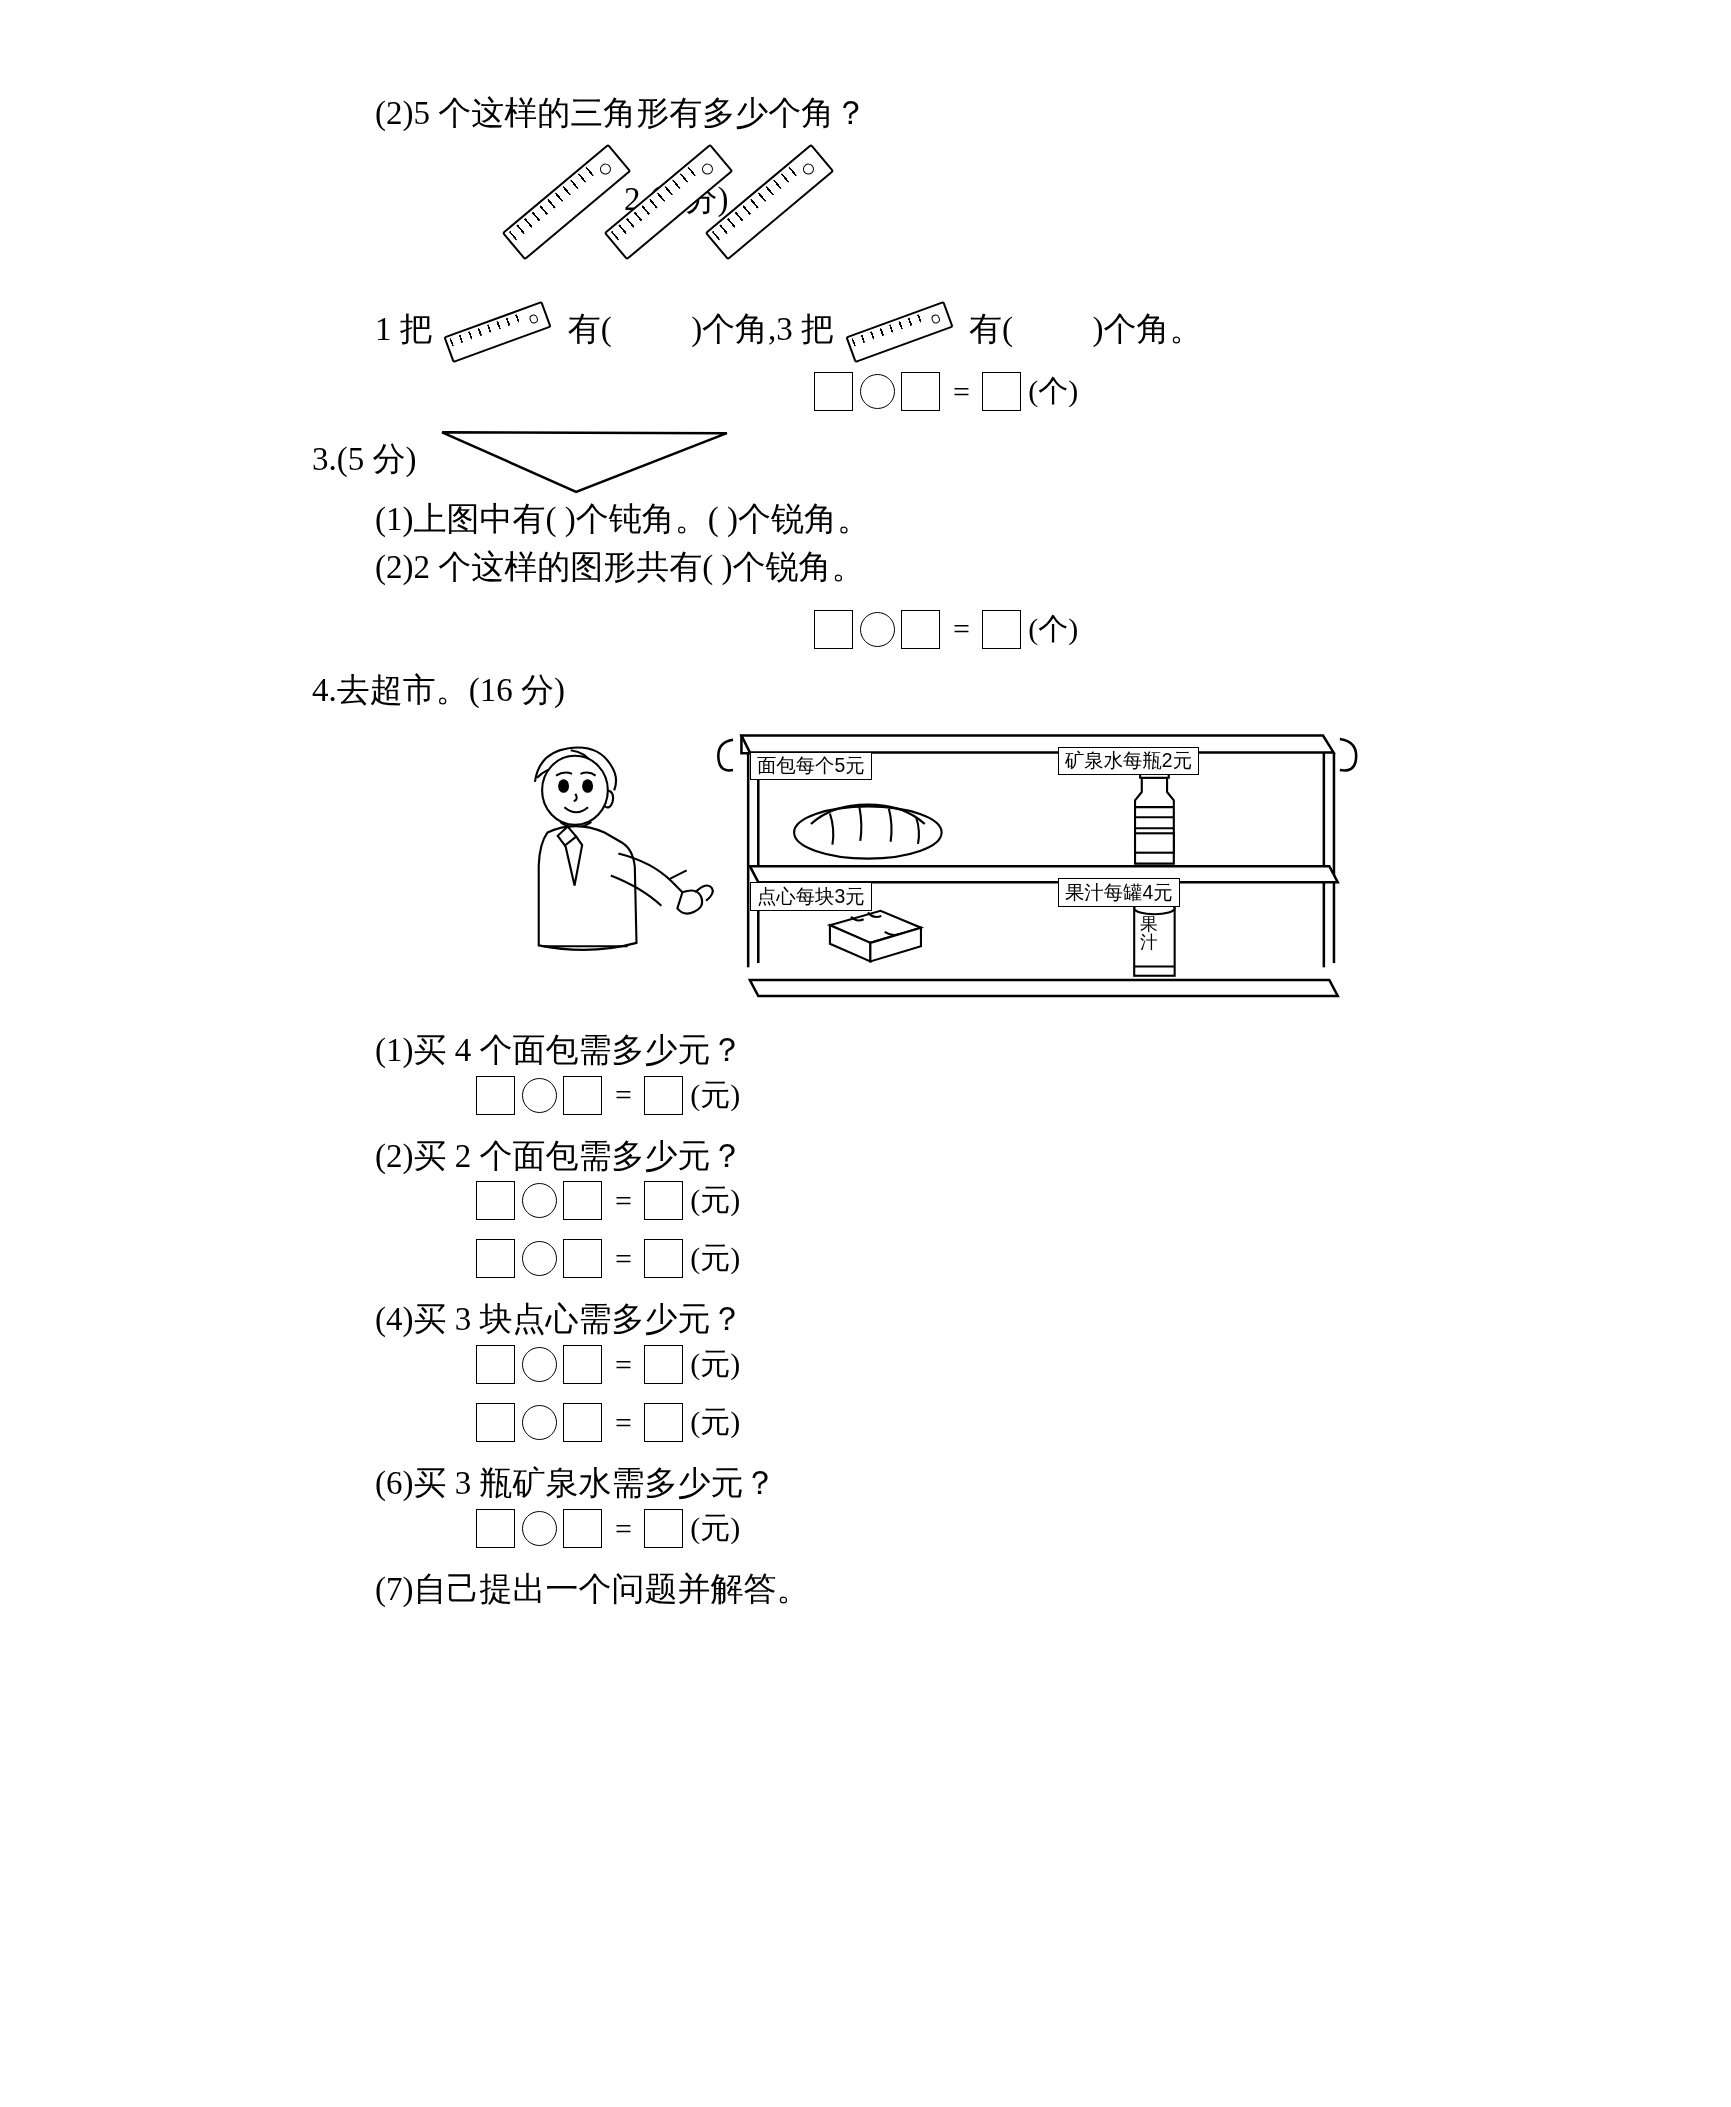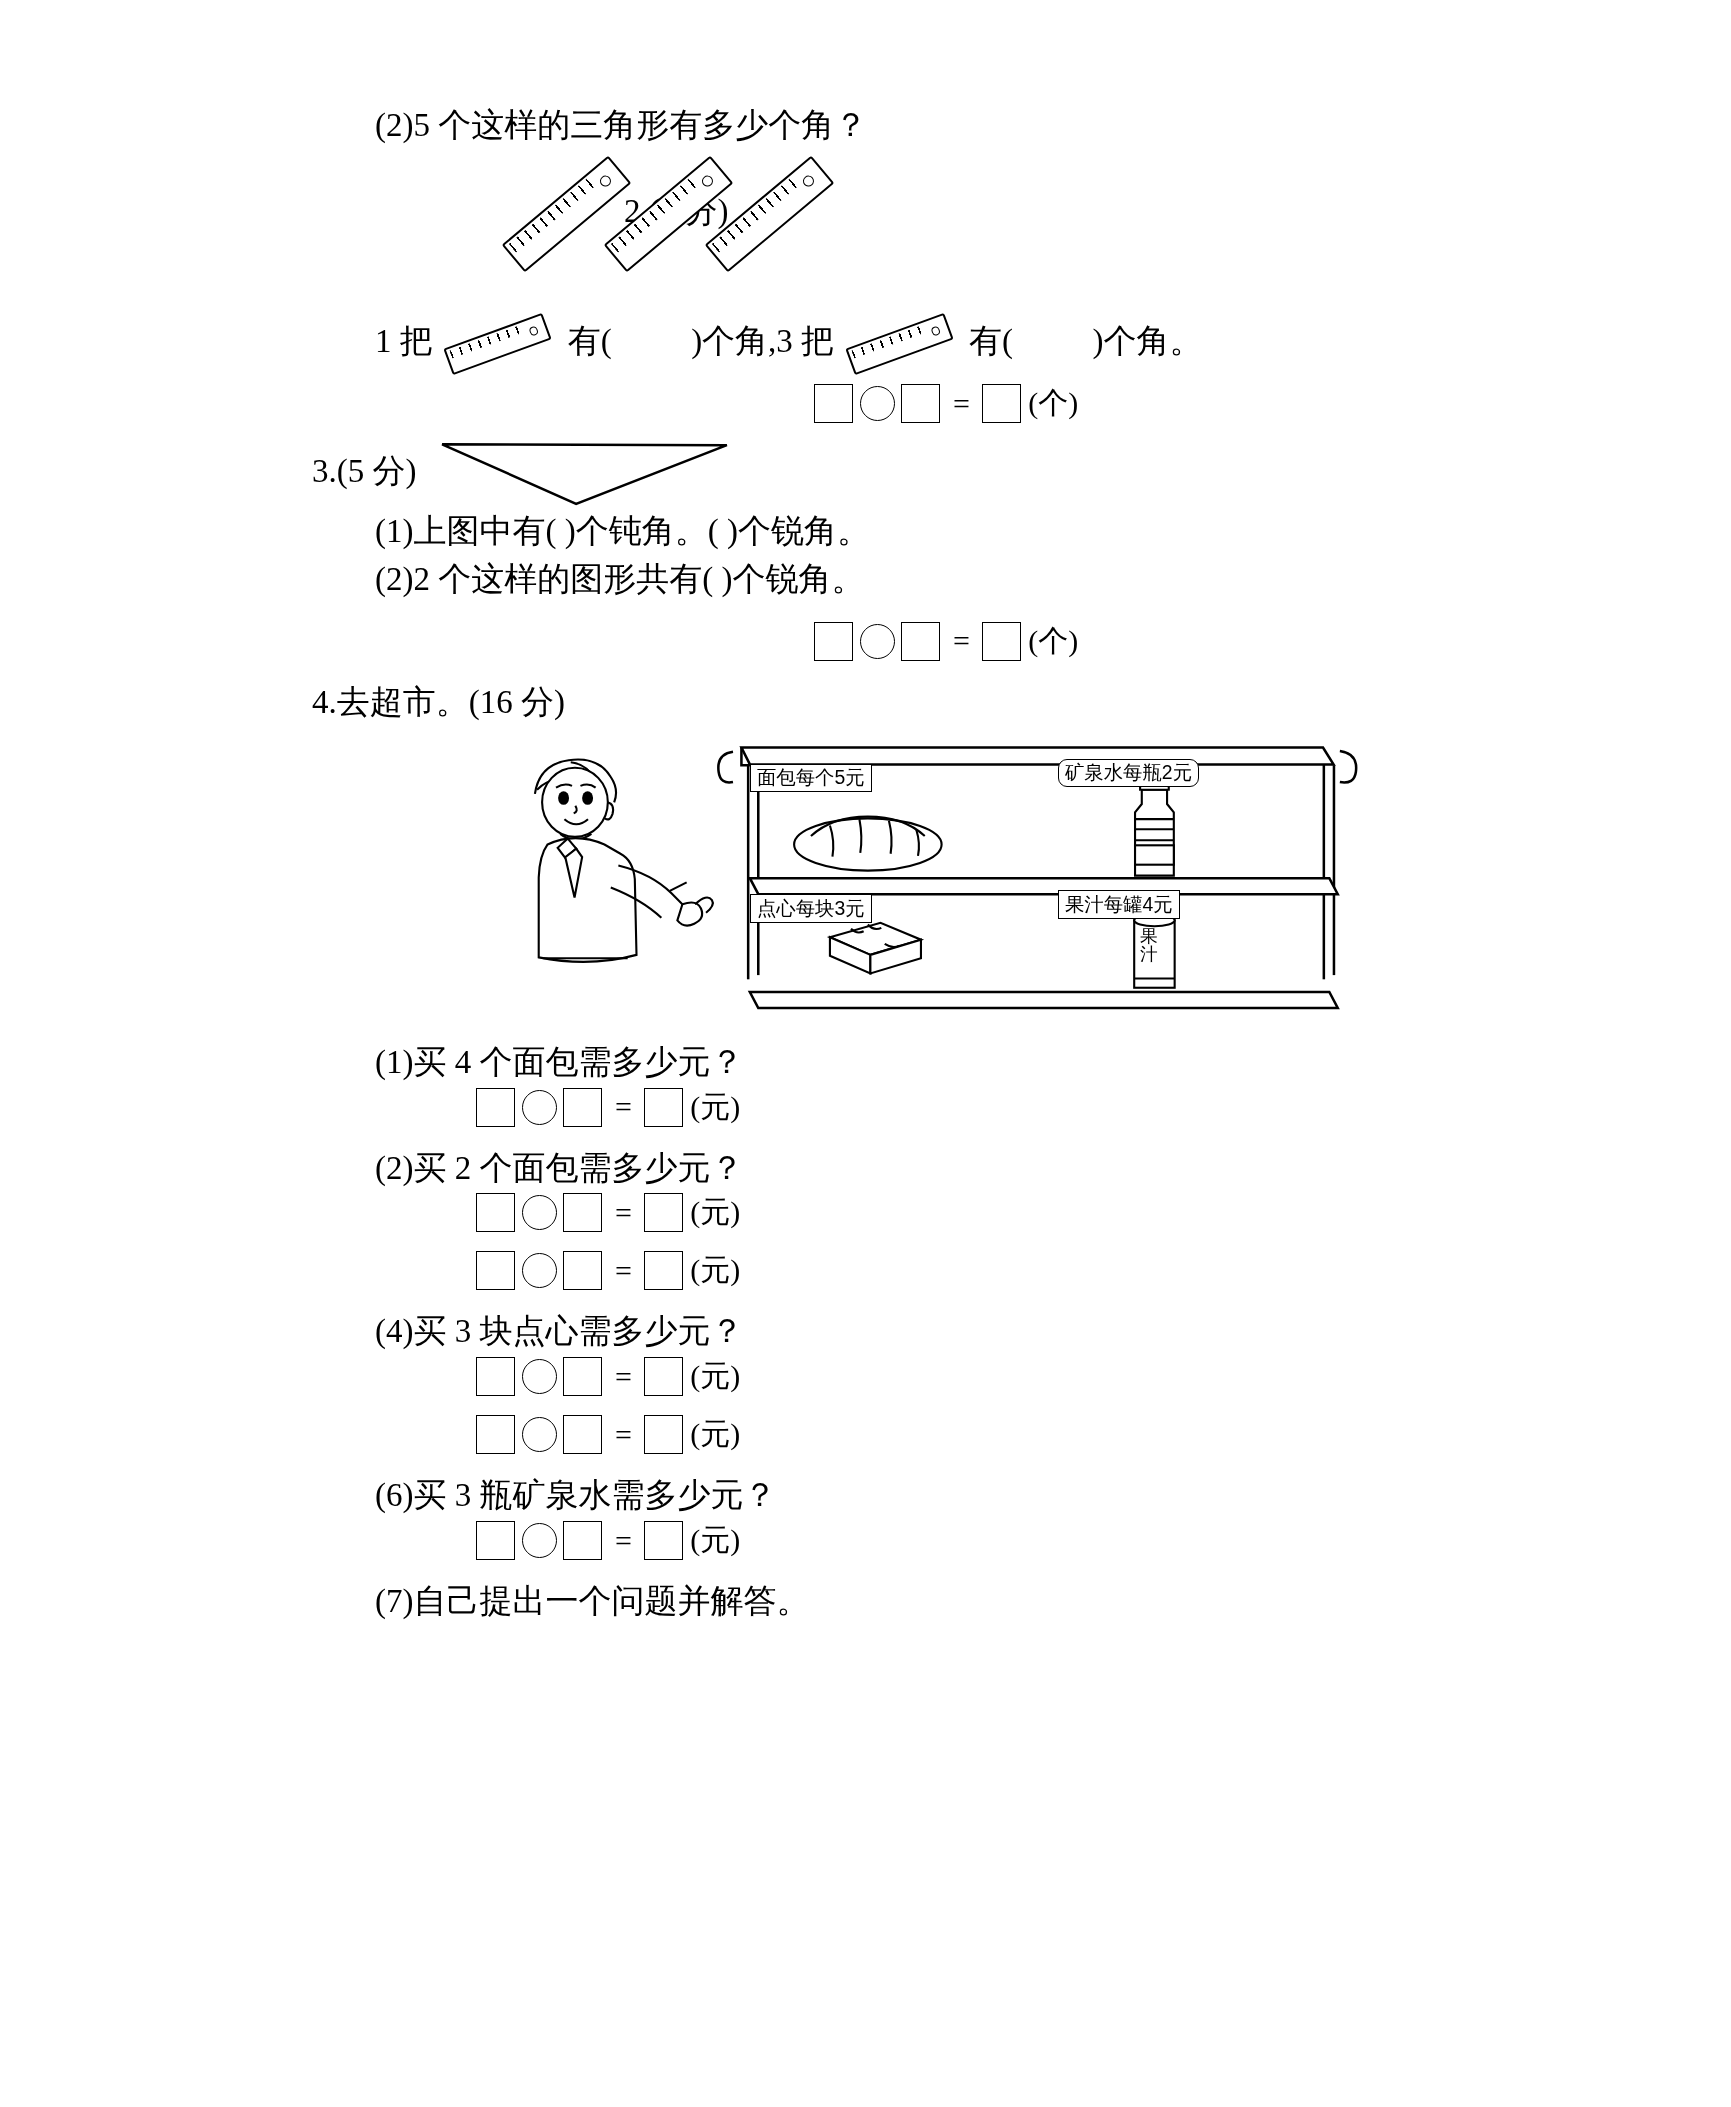--- a/index.html
+++ b/index.html
@@ -14,21 +14,21 @@
   .page {
     position: relative;
     width: 1732px;
     height: 2396px;
     background: #fff;
     overflow: hidden;
   }
   .content {
     position: absolute;
     left: 0;
-    top: 16px;
+    top: 4px;
     width: 1560px;
     padding-top: 86px;
     box-sizing: border-box;
   }
 
   
   .line {
     font-size: 33px;
     line-height: 1.45;
     white-space: nowrap;
@@ -323,21 +323,21 @@
 
         <g fill="none" stroke="#000" stroke-width="5">
           <rect x="1512" y="430" width="96" height="160" fill="#fff"></rect>
           <ellipse cx="1560" cy="430" rx="48" ry="14" fill="#fff"></ellipse>
           <path d="M1512 568 l96 0"></path>
         </g>
       </svg>
 
       
       <div class="tag" style="left:253px;top:24.5px;">面包每个5元</div>
-      <div class="tag" style="left:561px;top:19.4px;border-radius:9px;">矿泉水每瓶2元</div>
+      <div class="tag" style="left:561px;top:19.4px;">矿泉水每瓶2元</div>
       <div class="tag" style="left:253px;top:155px;">点心每块3元</div>
       <div class="tag" style="left:561px;top:151px;text-align:center;">果汁每罐4元</div>
       <div style="position:absolute;left:643px;top:189px;width:30px;font-size:17.7px;line-height:1.0;text-align:left;">果汁</div>
     </div>
 
     <div class="line indent-sub">(1)买 4 个面包需多少元？</div>
     <div class="boxrow" style="padding-left:476px;">
       <span class="sqbox"></span>
       <span class="circ"></span>
       <span class="sqbox"></span>

